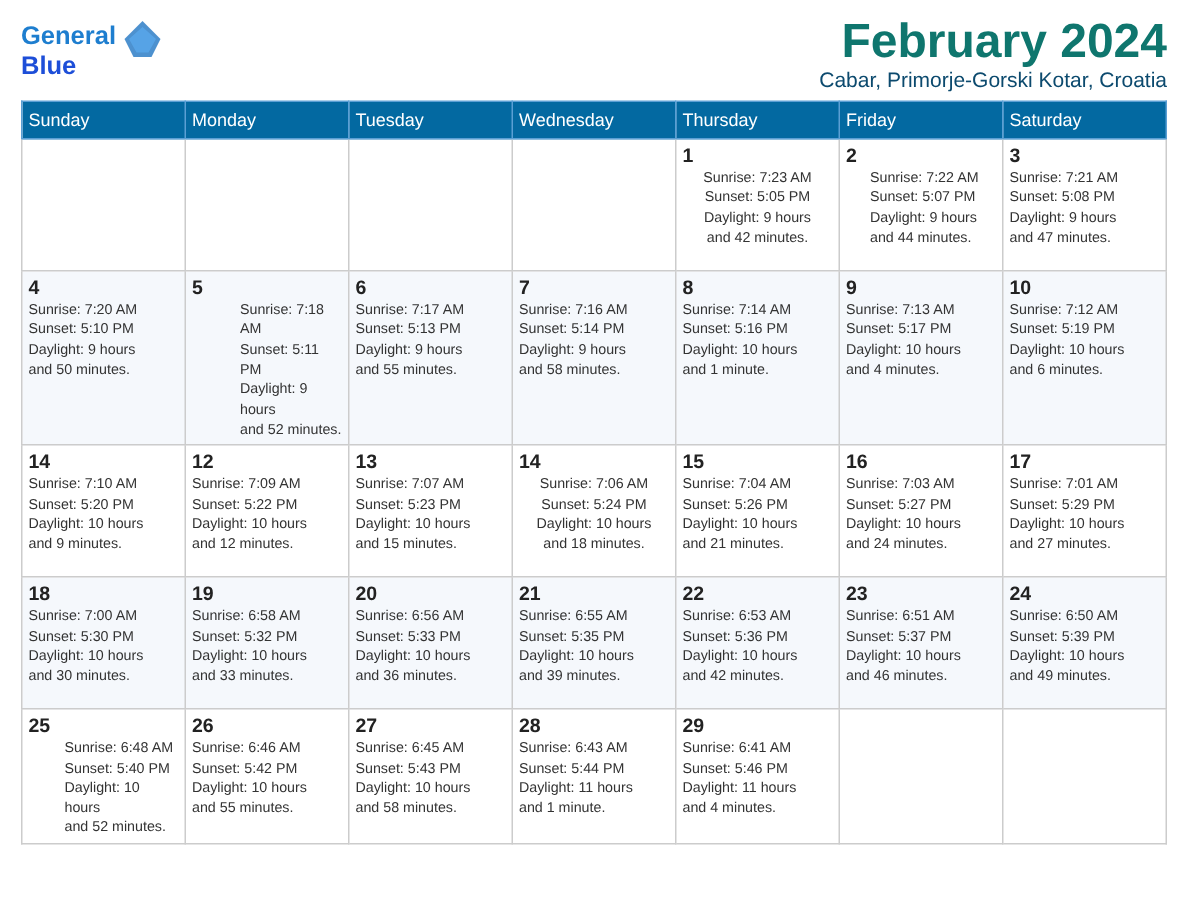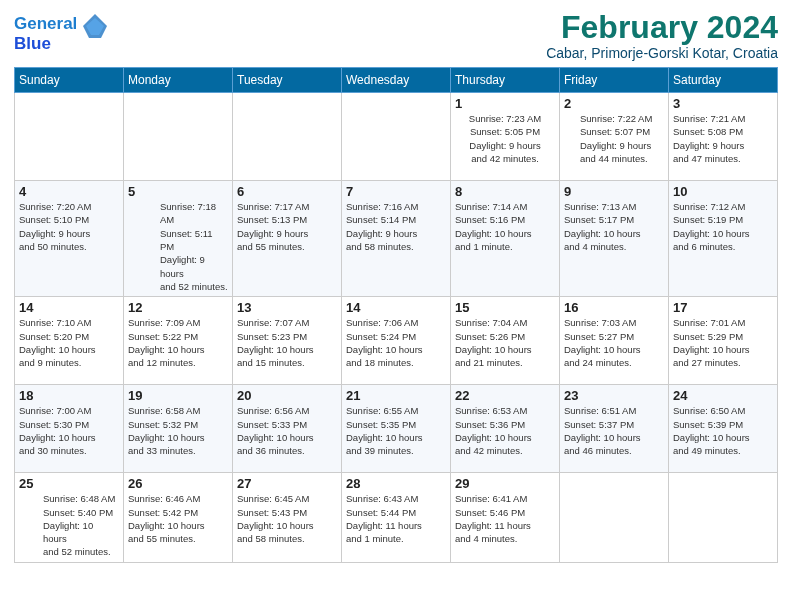--- a/index.html
+++ b/index.html
@@ -220,21 +220,21 @@
           </td>
           <td>
             <span class="day-num">13</span>
             <div class="day-info" style="white-space: pre-line;">Sunrise: 7:07 AM
 Sunset: 5:23 PM
 Daylight: 10 hours
 and 15 minutes.</div>
           </td>
           <td>
             <span class="day-num">14</span>
-            <div class="day-info" style="white-space: pre-line;">Sunrise: 7:06 AM
+            <div class="day-info" style="white-space: pre-line; text-align: center;">Sunrise: 7:06 AM
 Sunset: 5:24 PM
 Daylight: 10 hours
 and 18 minutes.</div>
           </td>
           <td>
             <span class="day-num">15</span>
             <div class="day-info" style="white-space: pre-line;">Sunrise: 7:04 AM
 Sunset: 5:26 PM
 Daylight: 10 hours
 and 21 minutes.</div>

